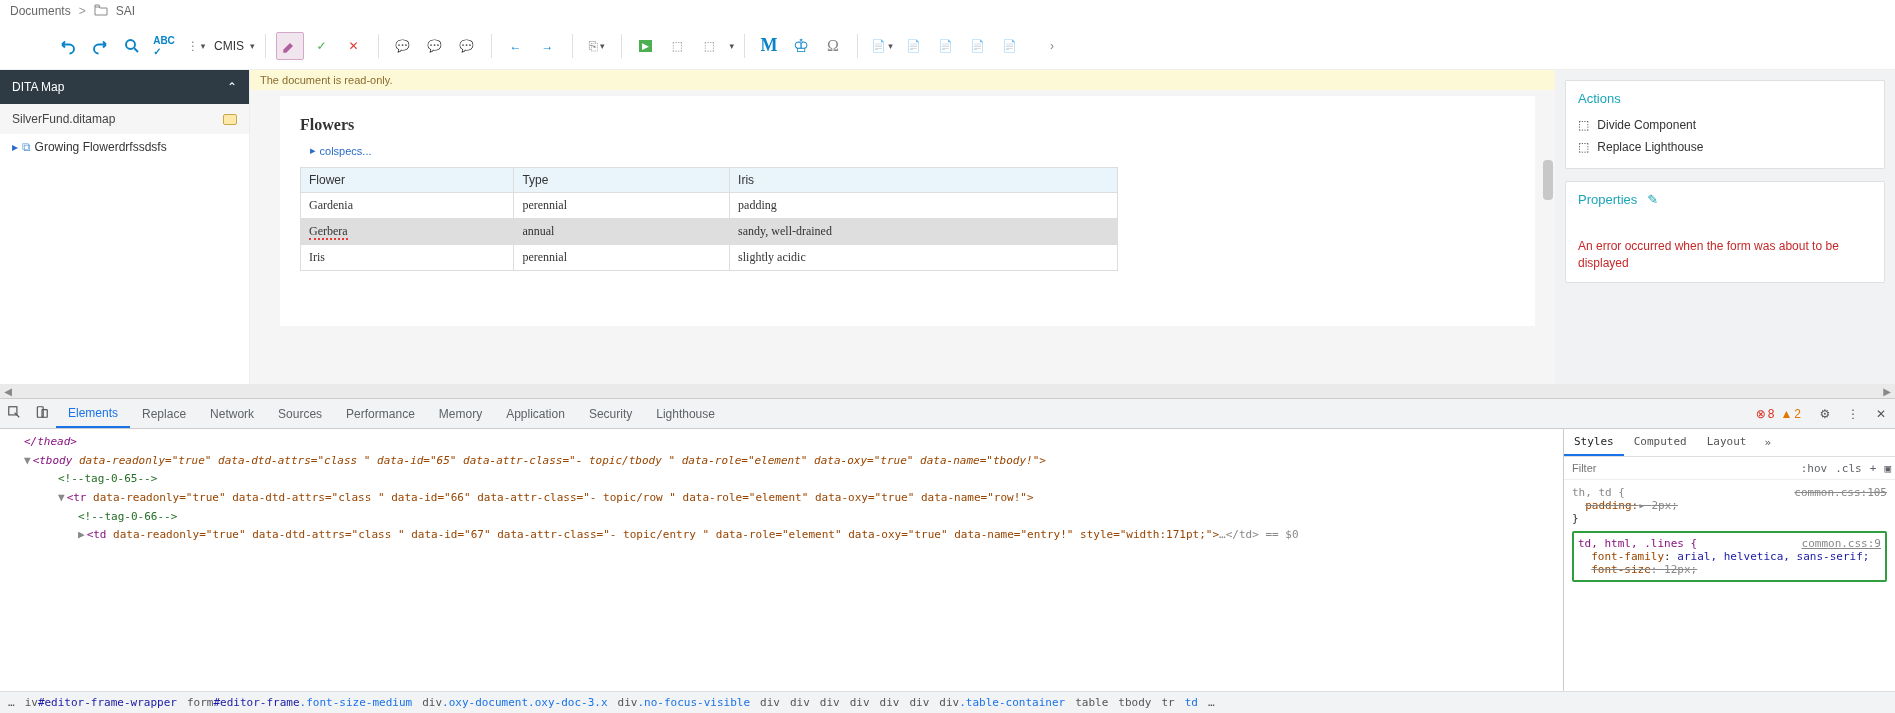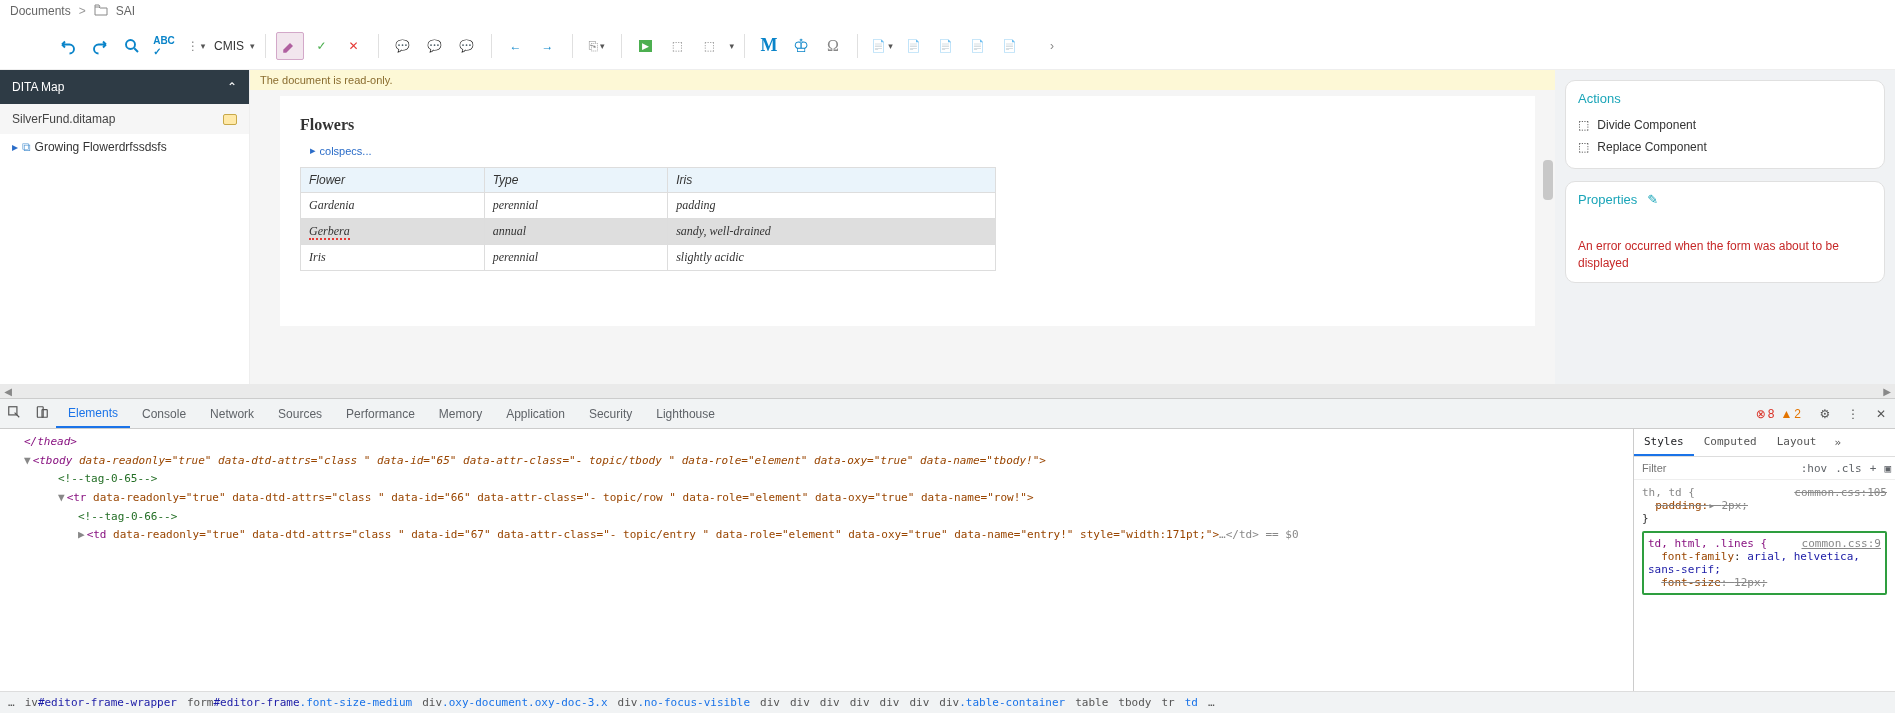--- a/index.html
+++ b/index.html
@@ -26,32 +26,32 @@
 .dita-map { background: #2e3b45; color: #fff; padding: 10px 12px; display: flex; justify-content: space-between; align-items: center; font-size: 12px; }
 .ditamap-file { display: flex; justify-content: space-between; align-items: center; padding: 8px 12px; background: #f6f6f6; color: #444; }
 .tree-item { padding: 6px 12px; display: flex; align-items: center; gap: 4px; color: #333; }
 
 .editor-area { flex: 1; display: flex; flex-direction: column; min-width: 0; position: relative; }
 .readonly-bar { background: #fdf8d6; color: #8a6d30; padding: 4px 10px; font-size: 11px; }
 .doc-scroll { flex: 1; overflow: auto; position: relative; }
 .doc-page { background: #fff; margin: 6px 20px 6px 30px; padding: 20px 10px 10px 20px; min-height: 230px; }
 .doc-page h1 { font-family: Georgia, 'Times New Roman', serif; font-weight: bold; font-size: 16px; margin-bottom: 10px; }
 .colspecs { color: #2a6cc8; font-size: 11px; margin: 4px 0 10px 10px; display: flex; align-items: center; gap: 4px; }
-.flower-table { border-collapse: collapse; width: 696px; font-style: italic; }
+.flower-table { border-collapse: collapse; width: 818px; }
 .flower-table th, .flower-table td { border: 1px solid #ddd; padding: 5px 8px; text-align: left; font-size: 12px; }
 .flower-table thead th { background: #eaf4fb; font-weight: normal; }
 .flower-table tbody tr:nth-child(even) td { background: #dedede; }
 .flower-table tbody td { font-family: Georgia, serif; }
 .spell-err { border-bottom: 2px dotted #e53935; }
 
 .doc-scrollbar-right { position: absolute; right: 0; top: 0; bottom: 0; width: 14px; }
 .doc-scrollbar-right .thumb { position: absolute; top: 70px; right: 2px; width: 10px; height: 40px; background: #c8c8c8; border-radius: 4px; }
 
 .side-right { width: 340px; background: #f0f2f4; padding: 10px; display: flex; flex-direction: column; gap: 12px; }
-.panel { background: #fff; border: 1px solid #e0e0e0; border-radius: 10px; padding: 10px 12px; }
+.panel { background: #fff; border: 1px solid #e0e0e0; border-radius: 1px; padding: 10px 12px; }
 .panel-title { color: #1aa5b8; font-size: 13px; margin-bottom: 8px; display: flex; align-items: center; gap: 10px; }
 .panel-action { display: flex; align-items: center; gap: 8px; padding: 4px 0; color: #333; font-size: 12px; }
 .err-text { color: #c62828; font-size: 12px; line-height: 1.4; margin-top: 31px; }
 
 
 .hscroll { height: 14px; background: #eaeaea; display: flex; justify-content: space-between; align-items: center; padding: 0 2px; }
 .hscroll .arrow { width: 12px; text-align: center; color: #888; font-size: 10px; }
 
 
 .devtools { flex: 1; display: flex; flex-direction: column; border-top: 1px solid #ccc; }
@@ -67,21 +67,21 @@
 .elements-pane { flex: 1; overflow: auto; font-family: Menlo, Consolas, monospace; font-size: 11px; line-height: 1.7; padding: 4px 8px; background: #fff; position: relative; }
 .elements-pane .ind1 { margin-left: 16px; font-style: italic; }
 .elements-pane .ind2 { margin-left: 50px; }
 .elements-pane .ind3 { margin-left: 70px; }
 .tag { color: #881280; }
 .attr { color: #994500; }
 .comment { color: #236e25; }
 .muted { color: #888; }
 .caret2 { color: #888; margin-right: 2px; }
 
-.styles-pane { width: 262px; border-left: 1px solid #ccc; display: flex; flex-direction: column; background: #fff; font-family: Menlo, Consolas, monospace; font-size: 11px; }
+.styles-pane { width: 332px; border-left: 1px solid #ccc; display: flex; flex-direction: column; background: #fff; font-family: Menlo, Consolas, monospace; font-size: 11px; }
 .styles-tabs { display: flex; border-bottom: 1px solid #ddd; align-items: center; }
 .styles-tabs .stab { padding: 6px 10px; color: #555; border-bottom: 2px solid transparent; }
 .styles-tabs .stab.active { border-bottom-color: #1a73e8; color: #202124; }
 .styles-tabs .more { padding: 6px 8px; color: #555; }
 .styles-filter { display: flex; align-items: center; border-bottom: 1px solid #eee; }
 .styles-filter input { flex: 1; border: none; padding: 5px 8px; font-size: 11px; outline: none; }
 .styles-filter .pill { padding: 4px 4px; color: #5f6368; font-size: 11px; }
 .styles-rules { padding: 6px 8px; overflow: auto; flex: 1; }
 .rule { margin-bottom: 6px; }
 .rule .source { float: right; color: #888; text-decoration: underline; }
@@ -237,21 +237,21 @@
 
   <div class="side-right">
     <div class="panel">
       <div class="panel-title">Actions</div>
       <div class="panel-action">
         <span>⬚</span>
         <span>Divide Component</span>
       </div>
       <div class="panel-action">
         <span>⬚</span>
-        <span>Replace Component</span>
+        <span>Replace Lighthouse</span>
       </div>
     </div>
     <div class="panel">
       <div class="panel-title">
         <span>Properties</span>
         <span>✎</span>
       </div>
       <div class="err-text">An error occurred when the form was about to be displayed</div>
     </div>
   </div>
@@ -268,21 +268,21 @@
     <div class="dev-icon"><svg width="14" height="14" viewBox="0 0 24 24">
           <rect x="3" y="3" width="14" height="14" fill="none" stroke="#555" stroke-width="2"></rect>
           <path stroke="#555" stroke-width="2" d="M13 13l8 8"></path>
         </svg></div>
     <div class="dev-icon"><svg width="14" height="14" viewBox="0 0 24 24">
           <rect x="4" y="3" width="10" height="18" rx="1" fill="none" stroke="#555" stroke-width="2"></rect>
           <rect x="12" y="8" width="9" height="13" rx="1" fill="none" stroke="#555" stroke-width="2"></rect>
         </svg></div>
     <div class="sep-v"></div>
     <div class="tab active">Elements</div>
-    <div class="tab">Console</div>
+    <div class="tab">Replace</div>
     <div class="tab">Network</div>
     <div class="tab">Sources</div>
     <div class="tab">Performance</div>
     <div class="tab">Memory</div>
     <div class="tab">Application</div>
     <div class="tab">Security</div>
     <div class="tab">Lighthouse</div>
     <div class="spacer"></div>
     <div class="badge-err">⊗ <span>8</span></div>
     <div class="badge-warn">▲ <span>2</span></div>

